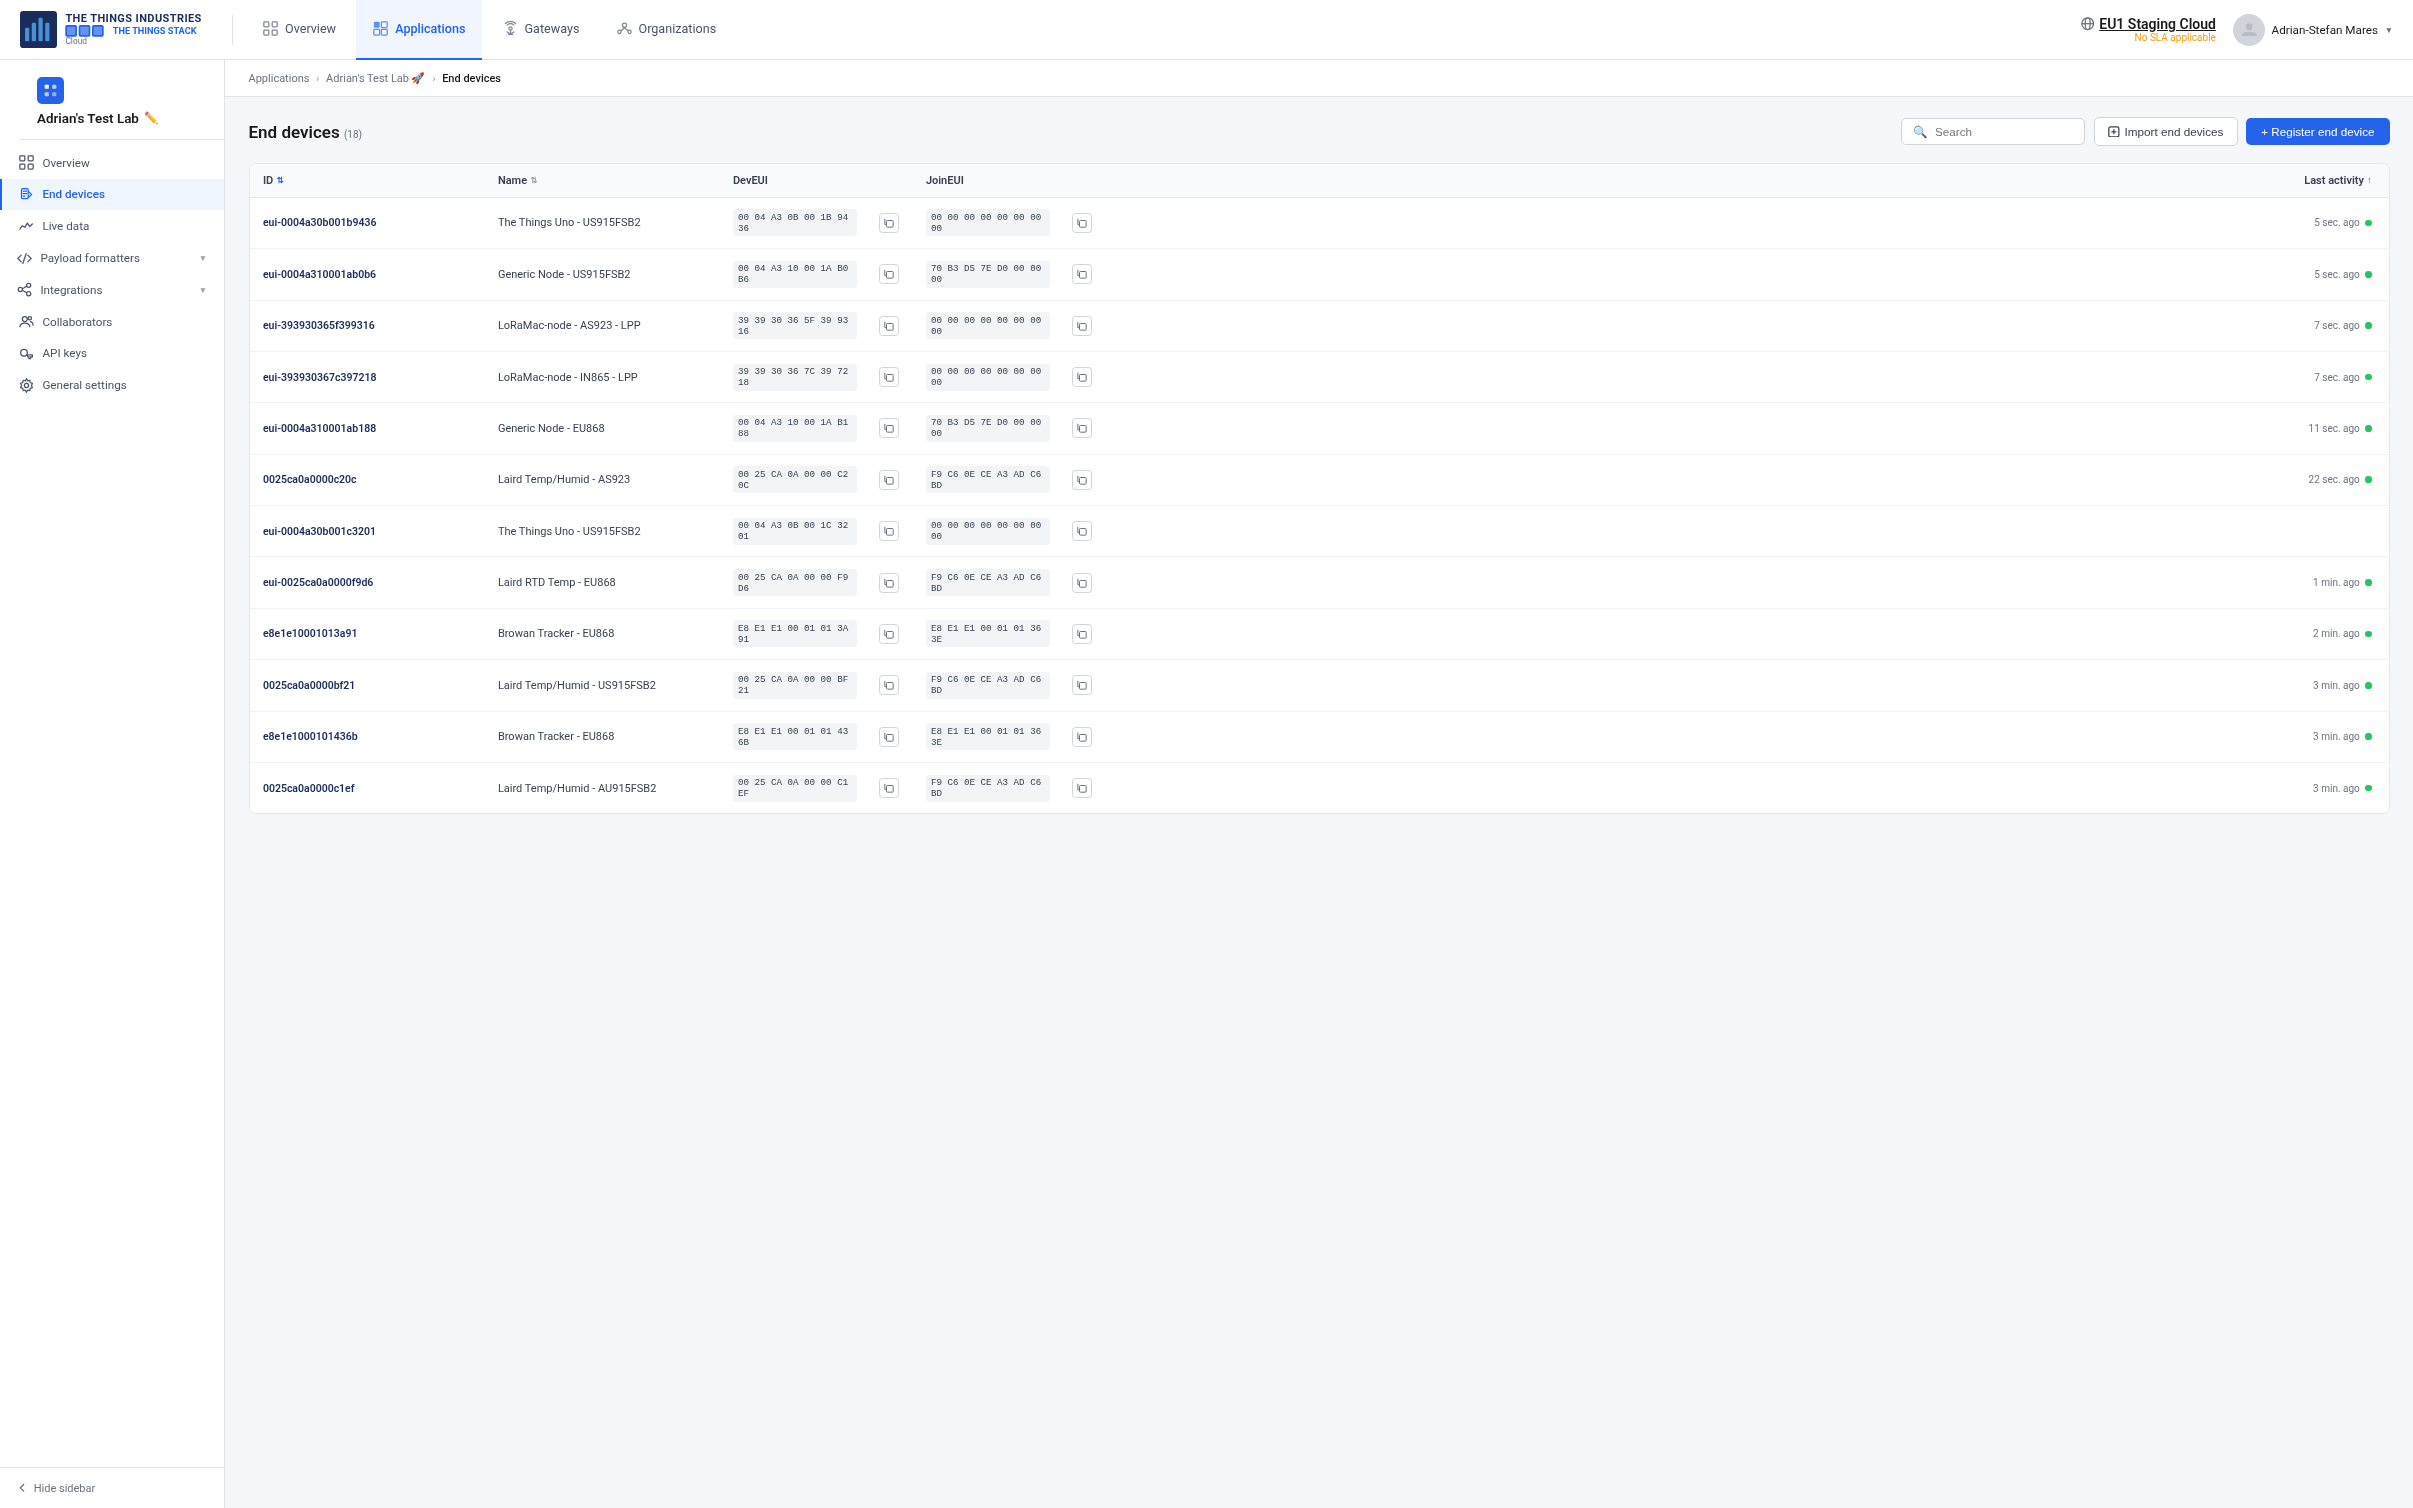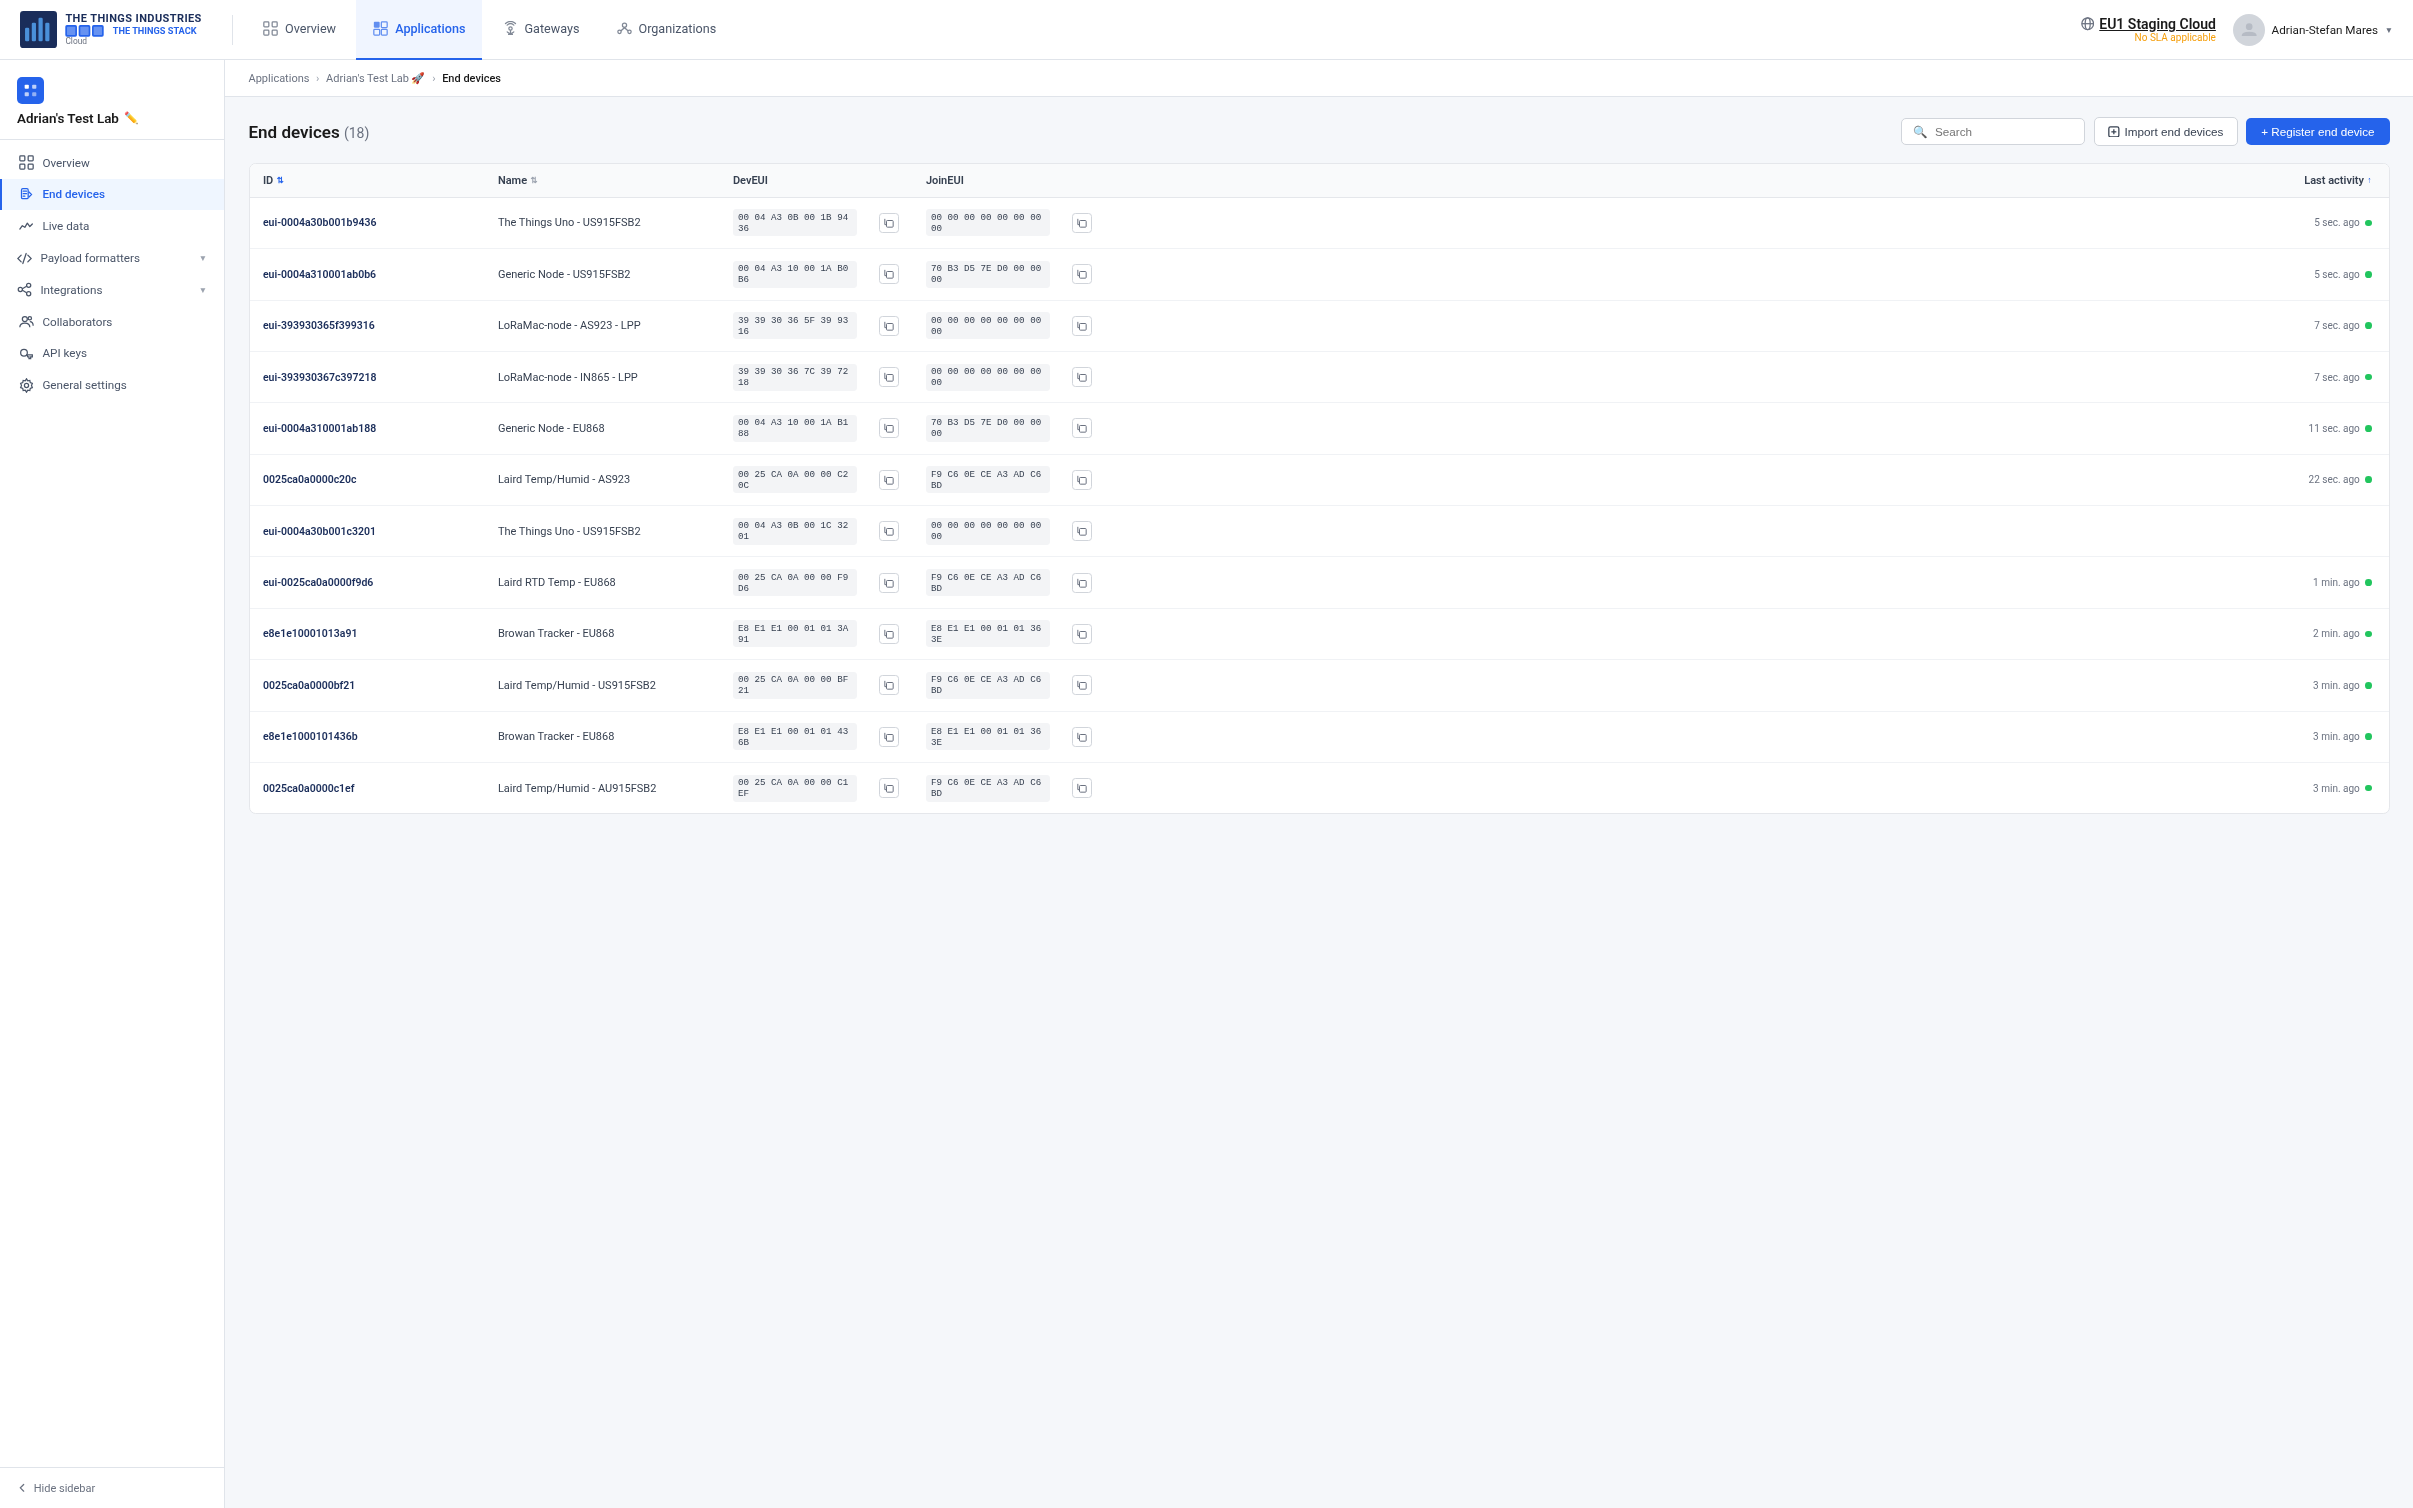--- a/index.html
+++ b/index.html
@@ -32,21 +32,21 @@
     .avatar { width: 32px; height: 32px; border-radius: 50%; background: #d1d5db; display: flex; align-items: center; justify-content: center; }
     .avatar svg { opacity: 0.5; }
     .username { font-size: 11.7px; color: #1a1a1a; }
 
     
     .layout { display: flex; margin-top: 60px; }
     .sidebar {
       width: 225px; min-height: calc(100vh - 60px); background: #fff; border-right: 0.8px solid #e0e4ea;
       position: fixed; top: 60px; left: 0; bottom: 0; display: flex; flex-direction: column;
     }
-    .app-header { padding: 17px 17px 13.4px; border-bottom: 0.8px solid #e0e4ea; }
+    .app-header { padding: 17px 17px 13.4px; border-bottom: 0.8px solid #e0e4ea; margin-left: 20px; }
     .app-icon-badge { width: 27px; height: 27px; background: #2563eb; border-radius: 5px; display: flex; align-items: center; justify-content: center; margin-bottom: 6.7px; }
     .app-title { font-size: 13.4px; font-weight: 600; color: #1a1a1a; display: flex; align-items: center; gap: 5px; }
     .app-edit-icon { font-size: 11.7px; cursor: pointer; }
     .sidebar-nav { flex: 1; padding: 6.7px 0; }
     .sidebar-item {
       display: flex; align-items: center; gap: 8.4px; padding: 8.4px 17px; cursor: pointer;
       color: #4a5568; font-size: 11.7px; border-left: 2.5px solid transparent;
     }
     .sidebar-item.active { color: #2563eb; border-left-color: #2563eb; background: #eff6ff; font-weight: 500; }
     .sidebar-item-icon { width: 15px; height: 15px; flex-shrink: 0; }
@@ -59,21 +59,21 @@
     
     .main { margin-left: 225px; padding: 0; flex: 1; }
     .breadcrumb { padding: 11.7px 23.5px; display: flex; align-items: center; gap: 6.7px; font-size: 11px; color: #6b7280; background: #fff; border-bottom: 0.8px solid #e0e4ea; }
     .breadcrumb a { color: #6b7280; text-decoration: none; cursor: pointer; }
     .breadcrumb-sep { color: #9ca3af; }
     .breadcrumb-current { color: #1a1a1a; font-weight: 500; }
 
     .content-area { padding: 20px 23.5px; }
     .content-header { display: flex; align-items: center; margin-bottom: 17px; gap: 10px; }
     .page-title { font-size: 17px; font-weight: 600; color: #1a1a1a; }
-    .count-badge { font-size: 14px; color: #6b7280; font-weight: 400; }
+    .count-badge { font-size: 10px; color: #6b7280; font-weight: 400; }
     .header-actions { margin-left: auto; display: flex; align-items: center; gap: 8.4px; }
 
     .search-box {
       display: flex; align-items: center; gap: 6.7px; border: 0.8px solid #d1d5db; border-radius: 5px;
       padding: 5.9px 11.7px; background: #fff; width: 184px;
     }
     .search-box input { border: none; outline: none; font-size: 11.7px; color: #1a1a1a; width: 100%; background: transparent; }
     .search-icon { color: #9ca3af; font-size: 11.7px; }
 
     .btn-secondary {

